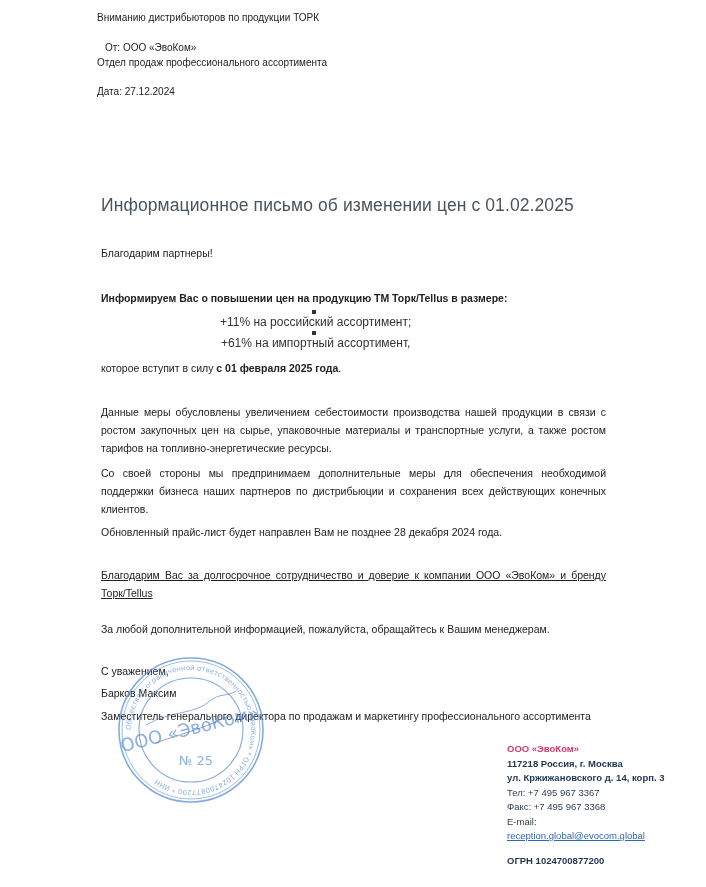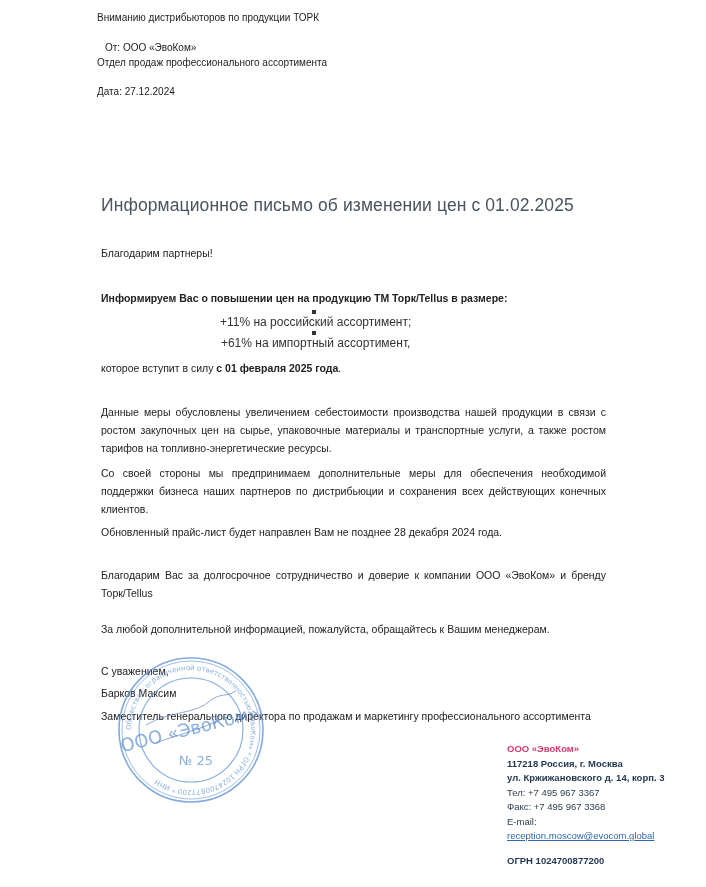--- a/index.html
+++ b/index.html
@@ -50,21 +50,21 @@
 <div class="abs p" style="left:101px; top:359px; white-space:nowrap;">
   <span>которое вступит в силу </span><b>с 01 февраля 2025 года</b><span>.</span>
 </div>
 
 <div class="abs p just" style="left:101px; top:403px; width:505px;">Данные меры обусловлены увеличением себестоимости производства нашей продукции в связи с ростом закупочных цен на сырье, упаковочные материалы и транспортные услуги, а также ростом тарифов на топливно-энергетические ресурсы.</div>
 
 <div class="abs p just" style="left:101px; top:464px; width:505px;">Со своей стороны мы предпринимаем дополнительные меры для обеспечения необходимой поддержки бизнеса наших партнеров по дистрибьюции и сохранения всех действующих конечных клиентов.</div>
 
 <div class="abs p" style="left:101px; top:523px; white-space:nowrap;">Обновленный прайс-лист будет направлен Вам не позднее 28 декабря 2024 года.</div>
 
-<div class="abs p just" style="left:101px; top:566px; width:505px;">Благодарим Вас за долгосрочное сотрудничество и доверие к компании ООО «ЭвоКом» и бренду Торк/Tellus</div>
+<div class="abs p just" style="left:101px; top:566px; width:505px;text-decoration:underline;">Благодарим Вас за долгосрочное сотрудничество и доверие к компании ООО «ЭвоКом» и бренду Торк/Tellus</div>
 
 <div class="abs p" style="left:101px; top:620px; white-space:nowrap;">За любой дополнительной информацией, пожалуйста, обращайтесь к Вашим менеджерам.</div>
 
 <div class="abs p" style="left:101px; top:662px; white-space:nowrap;">С уважением,</div>
 <div class="abs p" style="left:101px; top:684px; white-space:nowrap;">Барков Максим</div>
 <div class="abs p" style="left:101px; top:707px; white-space:nowrap;">Заместитель генерального директора по продажам и маркетингу профессионального ассортимента</div>
 
 <svg class="stamp" viewBox="0 0 150 150">
   <defs>
     <path id="ringPath" d="M75,75 m-60,0 a60,60 0 1,1 120,0 a60,60 0 1,1 -120,0"></path>
@@ -82,16 +82,16 @@
   <path d="M30,70 C55,55 80,60 95,45 C105,38 110,42 120,36 M40,88 C60,80 85,75 110,62" fill="none" stroke="#4a6fb0" stroke-opacity="0.6" stroke-width="1"></path>
 </svg>
 
 <div class="abs contact" style="left:507px; top:742px;">
   <div class="co">ООО «ЭвоКом»</div>
   <div><b>117218 Россия, г. Москва</b></div>
   <div><b>ул. Кржижановского д. 14, корп. 3</b></div>
   <div>Тел: +7 495 967 3367</div>
   <div>Факс: +7 495 967 3368</div>
   <div>E-mail:</div>
-  <div><a>reception.moscow@evocom.global</a></div>
+  <div><a>reception.global@evocom.global</a></div>
   <div style="height:10px;"></div>
   <div><b>ОГРН 1024700877200</b></div>
 </div>
 
 </body></html>

